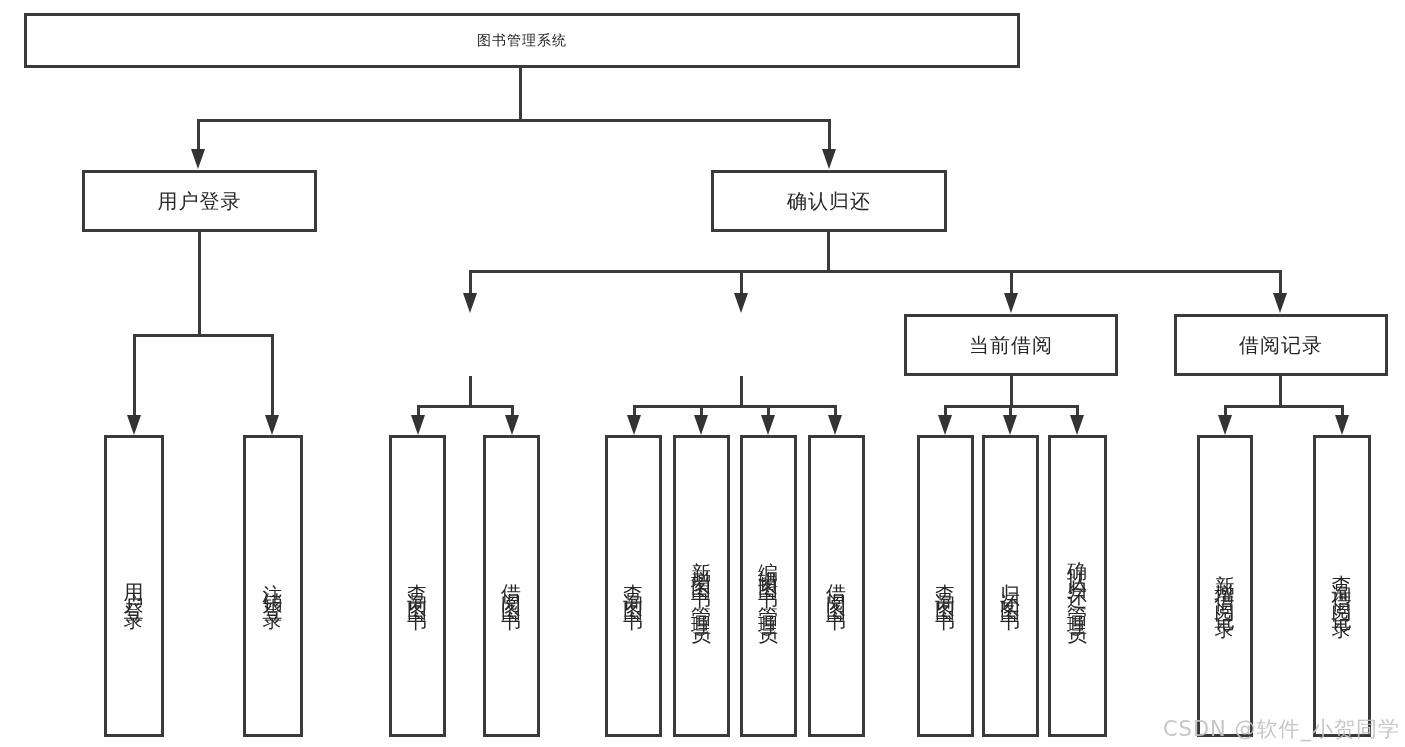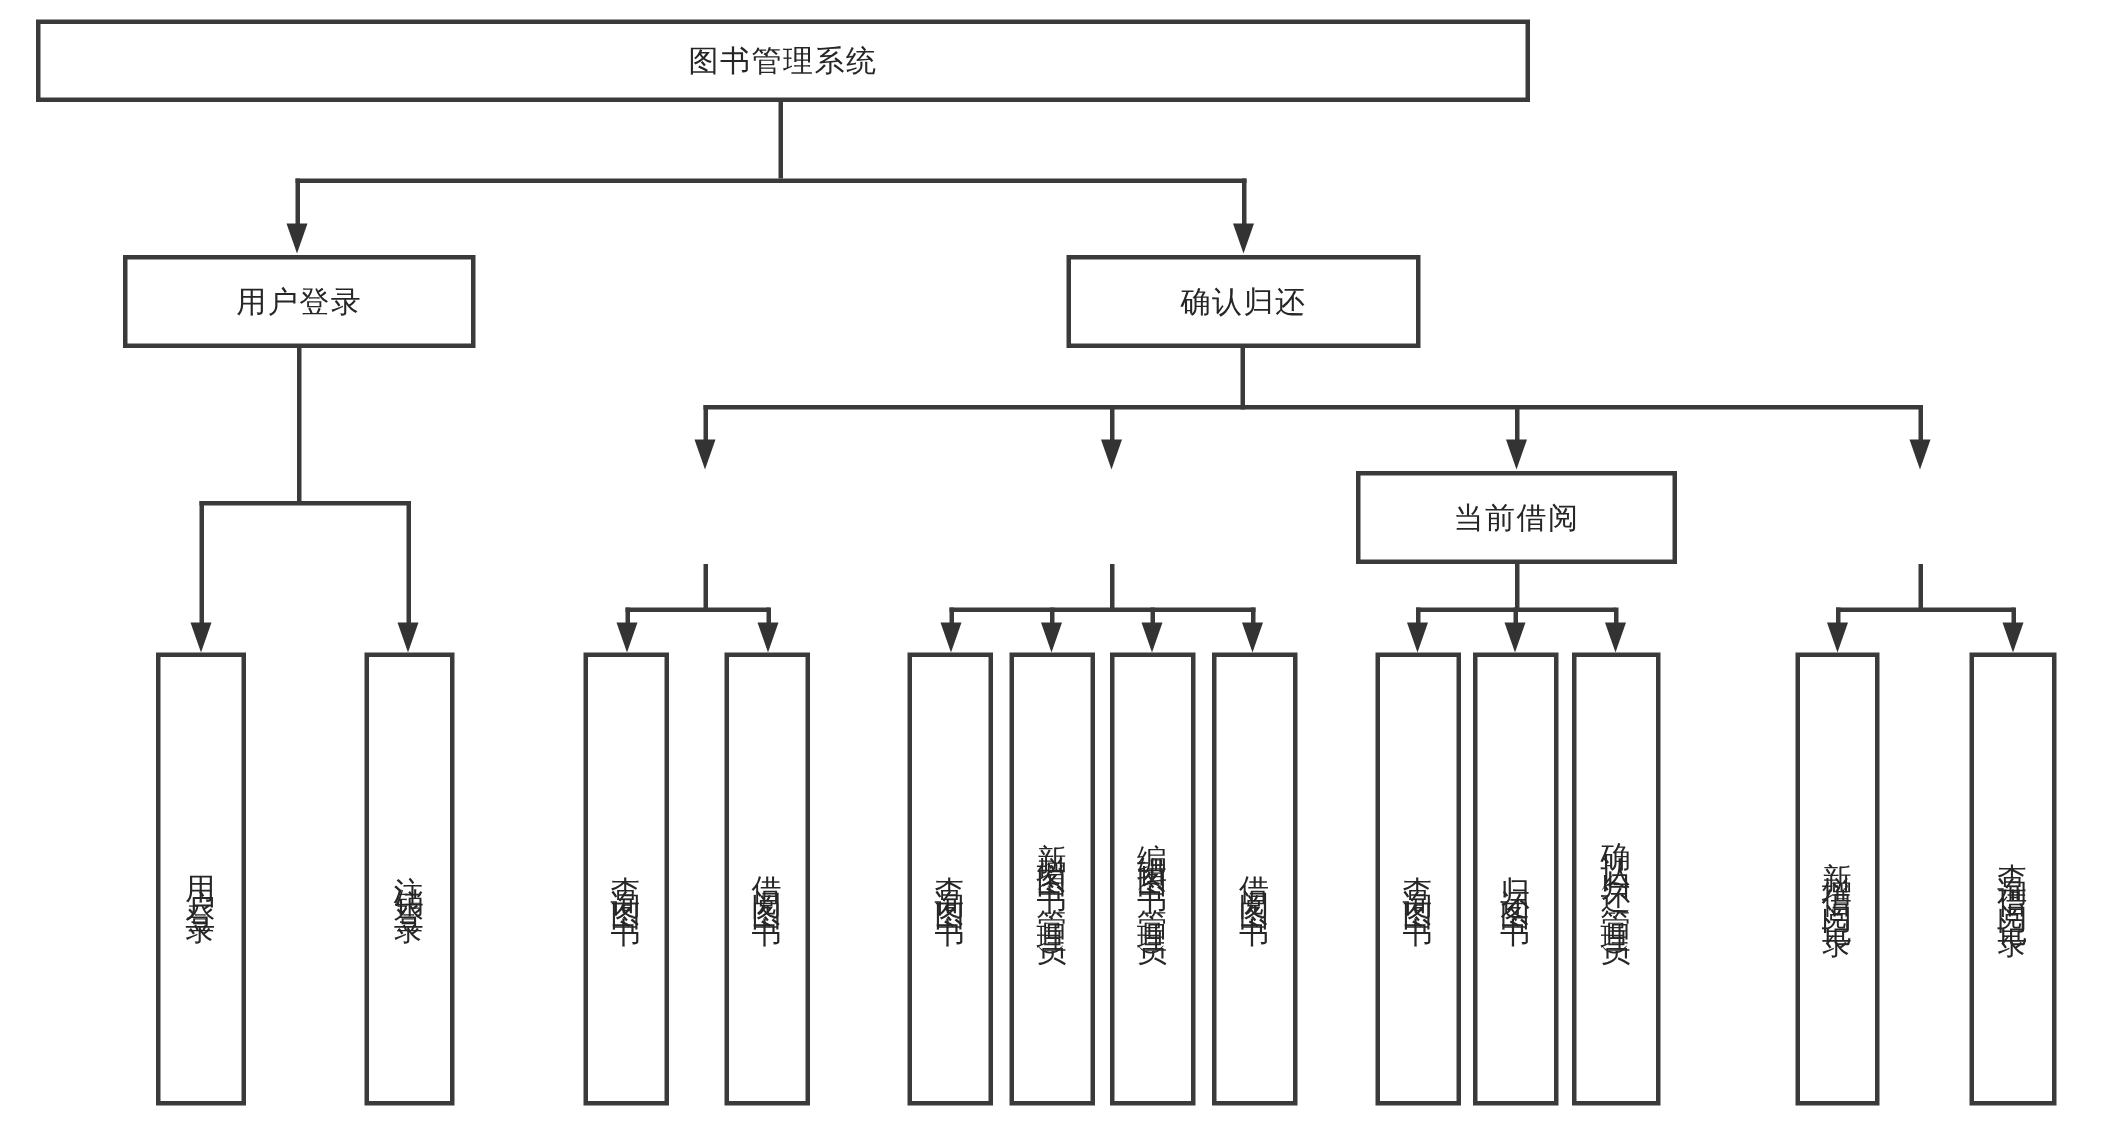--- a/index.html
+++ b/index.html
@@ -15,21 +15,21 @@
     position: absolute;
     box-sizing: border-box;
     border: 3px solid #3a3a3a;
     background: #ffffff;
     display: flex;
     align-items: center;
     justify-content: center;
     color: #262626;
   }
   .node-h { font-size: 20px; letter-spacing: 1px; white-space: nowrap; }
-  .node-root { font-size: 20px; }
+  .node-root { font-size: 14px; }
   .node-v span {
     writing-mode: vertical-rl;
     text-orientation: mixed;
     font-size: 20px;
     line-height: 1.1;
     letter-spacing: 9px;
     color: #262626;
   }
   .vl { position: absolute; width: 3px; background: #3a3a3a; }
   .hl { position: absolute; height: 3px; background: #3a3a3a; }
@@ -80,20 +80,21 @@
   <div class="vl" style="left:469px; top:270px; height:27px;"></div>
   <div class="ar" style="left:463px; top:293px;"></div>
   <div class="vl" style="left:740px; top:270px; height:27px;"></div>
   <div class="ar" style="left:734px; top:293px;"></div>
   <div class="vl" style="left:1010px; top:270px; height:27px;"></div>
   <div class="ar" style="left:1004px; top:293px;"></div>
   <div class="vl" style="left:1279px; top:270px; height:27px;"></div>
   <div class="ar" style="left:1273px; top:293px;"></div>
 
   <div class="node node-h" style="left:904px; top:314px; width:214px; height:62px;">当前借阅</div>
+  <div class="node node-h" style="left:1174px; top:314px; width:214px; height:62px;">借阅记录</div>
 
   <div class="vl" style="left:469px; top:376px; height:31px;"></div>
   <div class="hl" style="left:417px; top:405px; width:96px;"></div>
   <div class="vl" style="left:417px; top:405px; height:13px;"></div>
   <div class="ar" style="left:411px; top:415px;"></div>
   <div class="vl" style="left:511px; top:405px; height:13px;"></div>
   <div class="ar" style="left:505px; top:415px;"></div>
 
   <div class="vl" style="left:740px; top:376px; height:31px;"></div>
   <div class="hl" style="left:633px; top:405px; width:204px;"></div>
@@ -159,14 +160,15 @@
     <span>确认归还（管理员）</span>
   </div>
 
   <div class="node node-v" style="left:1197px; top:435px; width:56px; height:302px;">
     <span>新增借阅记录</span>
   </div>
   <div class="node node-v" style="left:1313px; top:435px; width:58px; height:302px;">
     <span>查询借阅记录</span>
   </div>
 
+  <div class="watermark">CSDN @软件_小贺同学</div>
 
 </div>
 
 </body></html>

